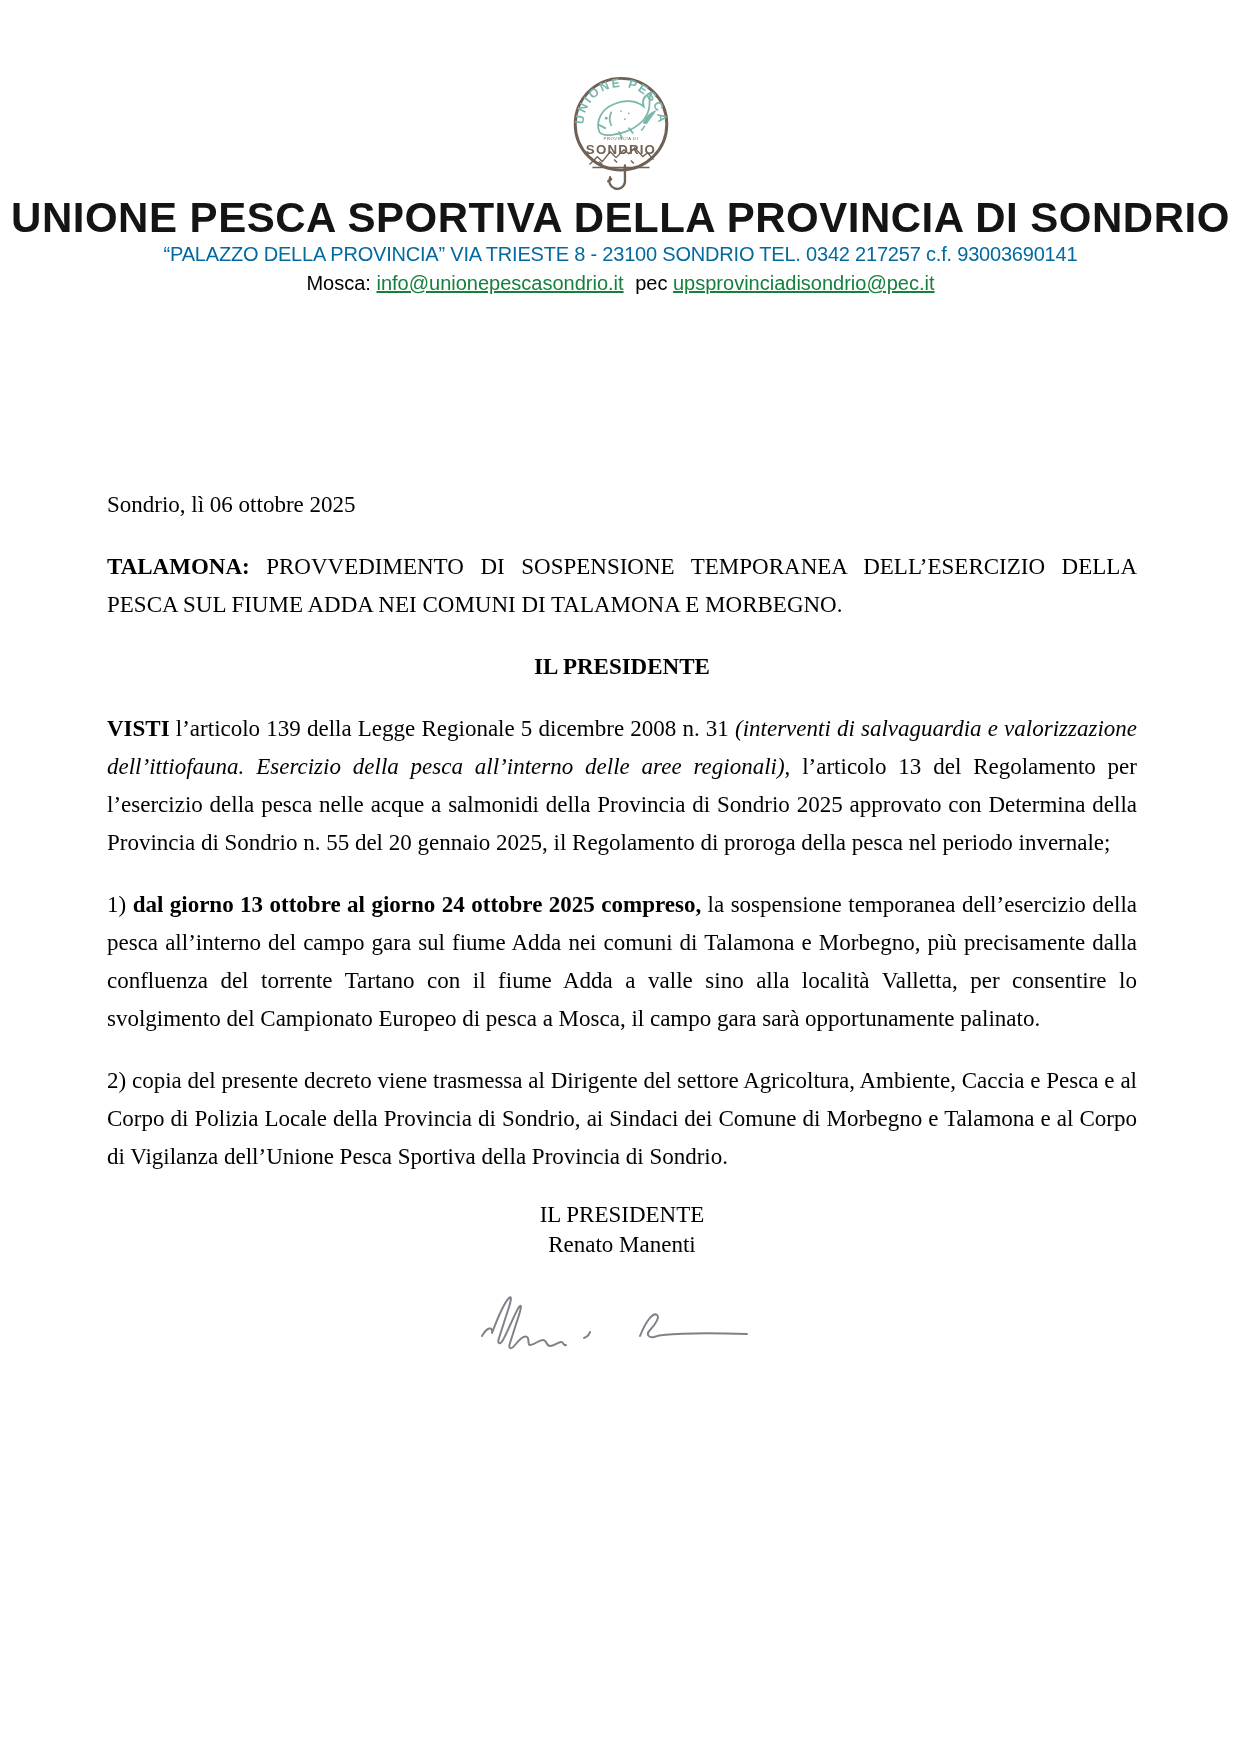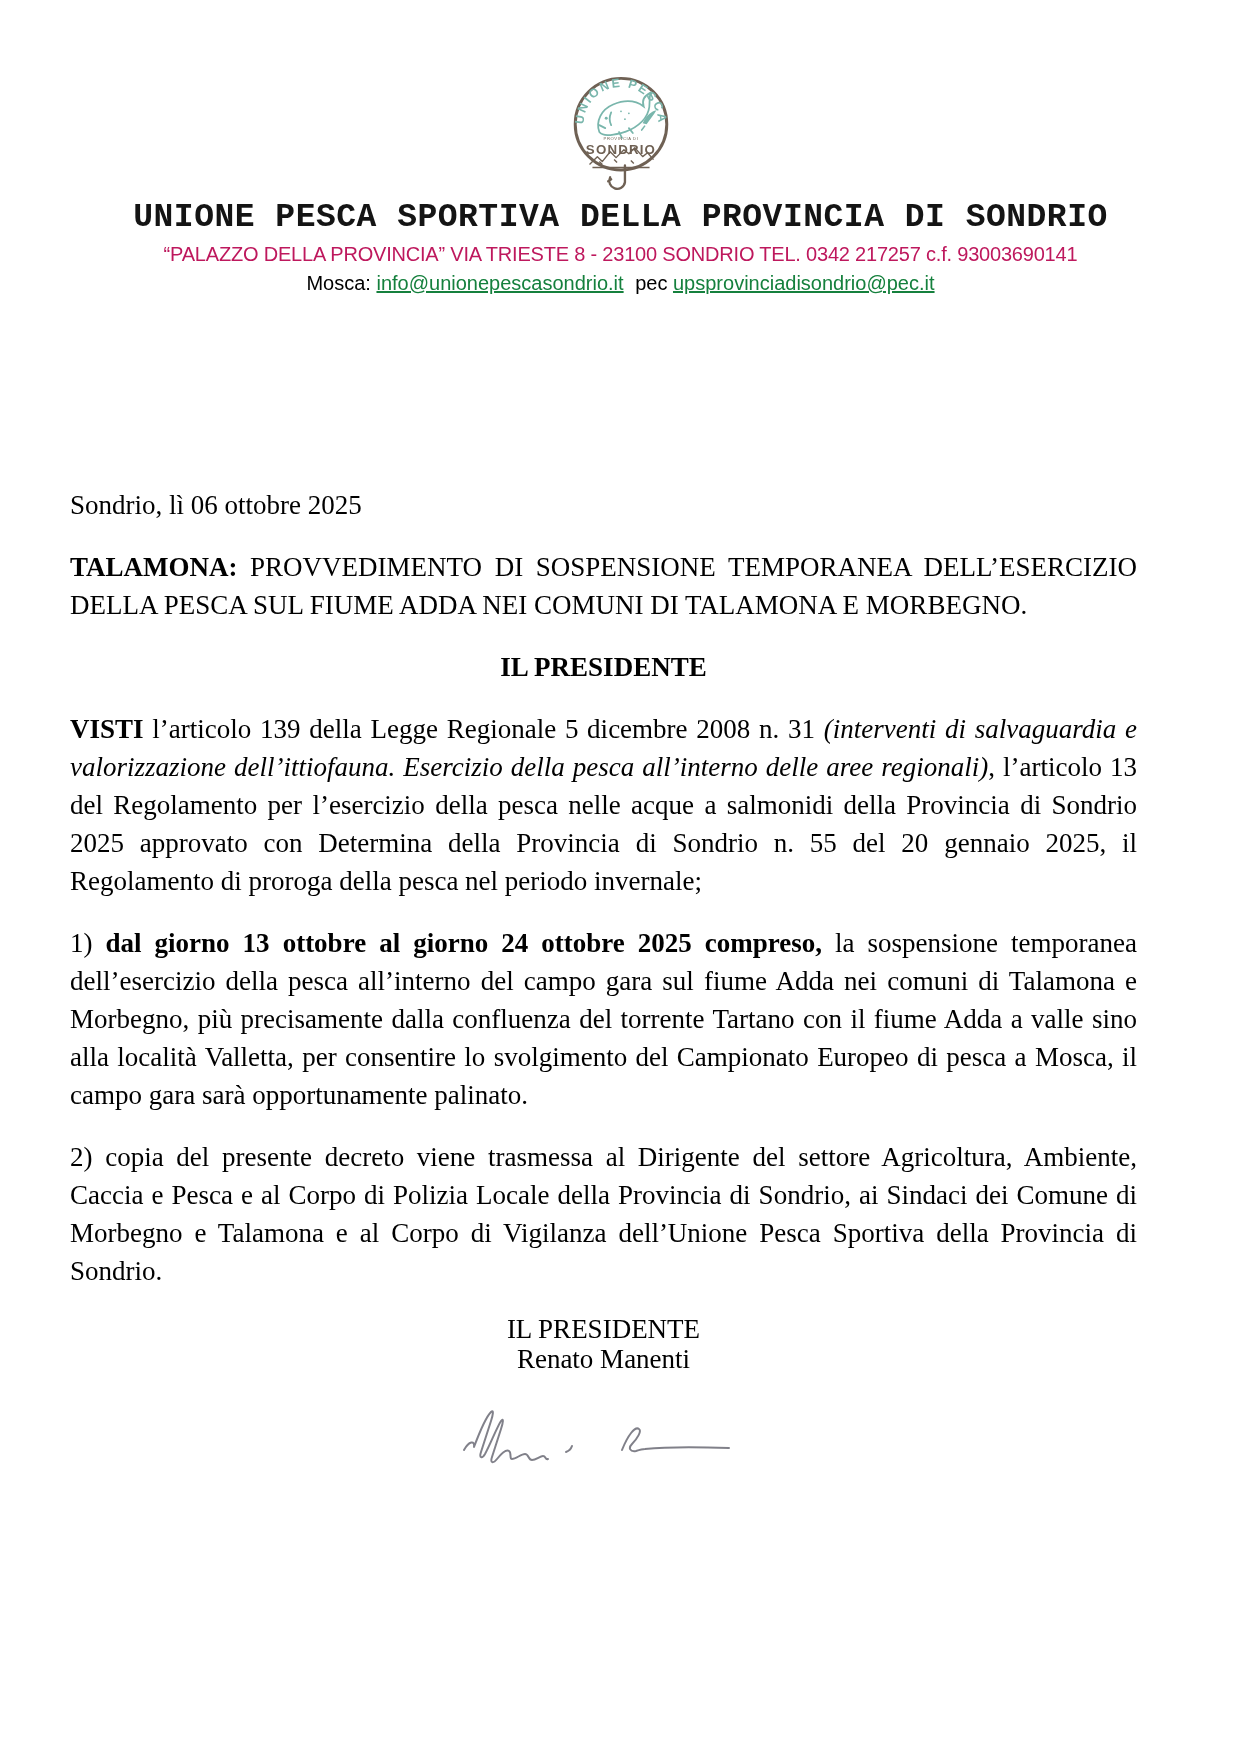--- a/index.html
+++ b/index.html
@@ -9,46 +9,46 @@
     background:#ffffff;
     box-sizing:border-box;
     overflow:hidden;
     font-family:"Liberation Serif", serif;
     color:#000;
   }
   header { text-align:center; padding-top:70px; }
   .logo { display:block; margin:0 auto; }
   .org-title {
     margin:2px 0 0 0;
-    font-family:Liberation Mono, monospace;
+    font-family:Liberation Sans, sans-serif;
     font-weight:700;
-    font-size:33px;
+    font-size:42px;
     line-height:36px;
     letter-spacing:0.5px;
     color:#141414;
   }
   .org-address {
     margin-top:5px;
     font-family:"Liberation Sans", sans-serif;
     font-size:20px;
     line-height:26px;
     letter-spacing:-0.2px;
-    color:#be185d;
+    color:#0369a1;
   }
   .org-email {
     margin-top:2px;
     font-family:"Liberation Sans", sans-serif;
     font-size:20px;
     line-height:28px;
   }
   .org-email a { color:#15803d; text-decoration:underline; }
   .pec-label { margin-left:6px;margin-top:28px; }
   main {
-    padding:0 104px 0 70px;
-    font-size:27px;
+    padding:0 104px 0 107px;
+    font-size:23px;
     line-height:38px;
     text-align:justify;
   }
   main p { margin:0 0 24px 0; }
   .date-line { margin-top:189px !important; text-align:left; }
   .center { text-align:center; }
   .bold { font-weight:700; }
   .it { font-style:italic; }
   .sig-block { text-align:center; margin-top:0; }
   .sig-line { line-height:30px; margin:0 !important; }

